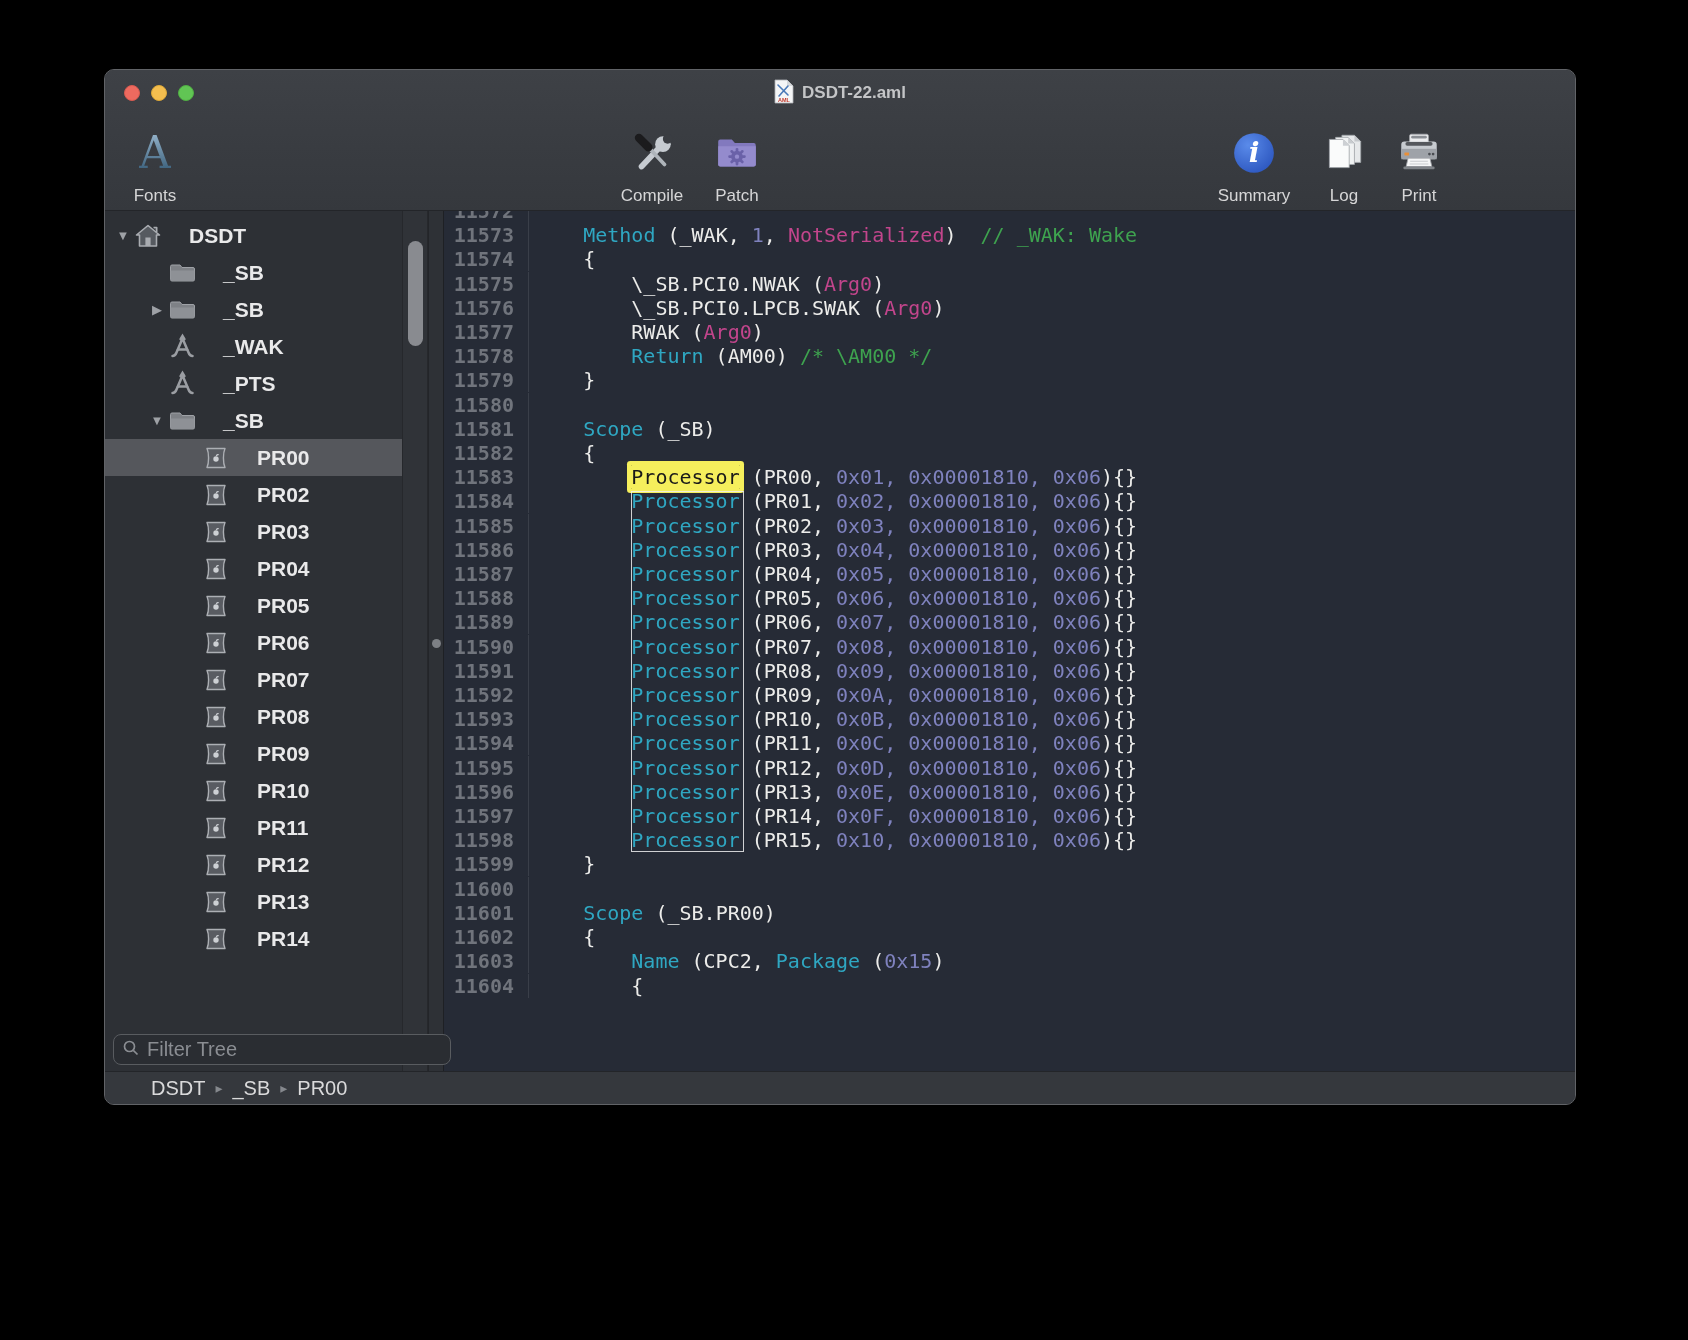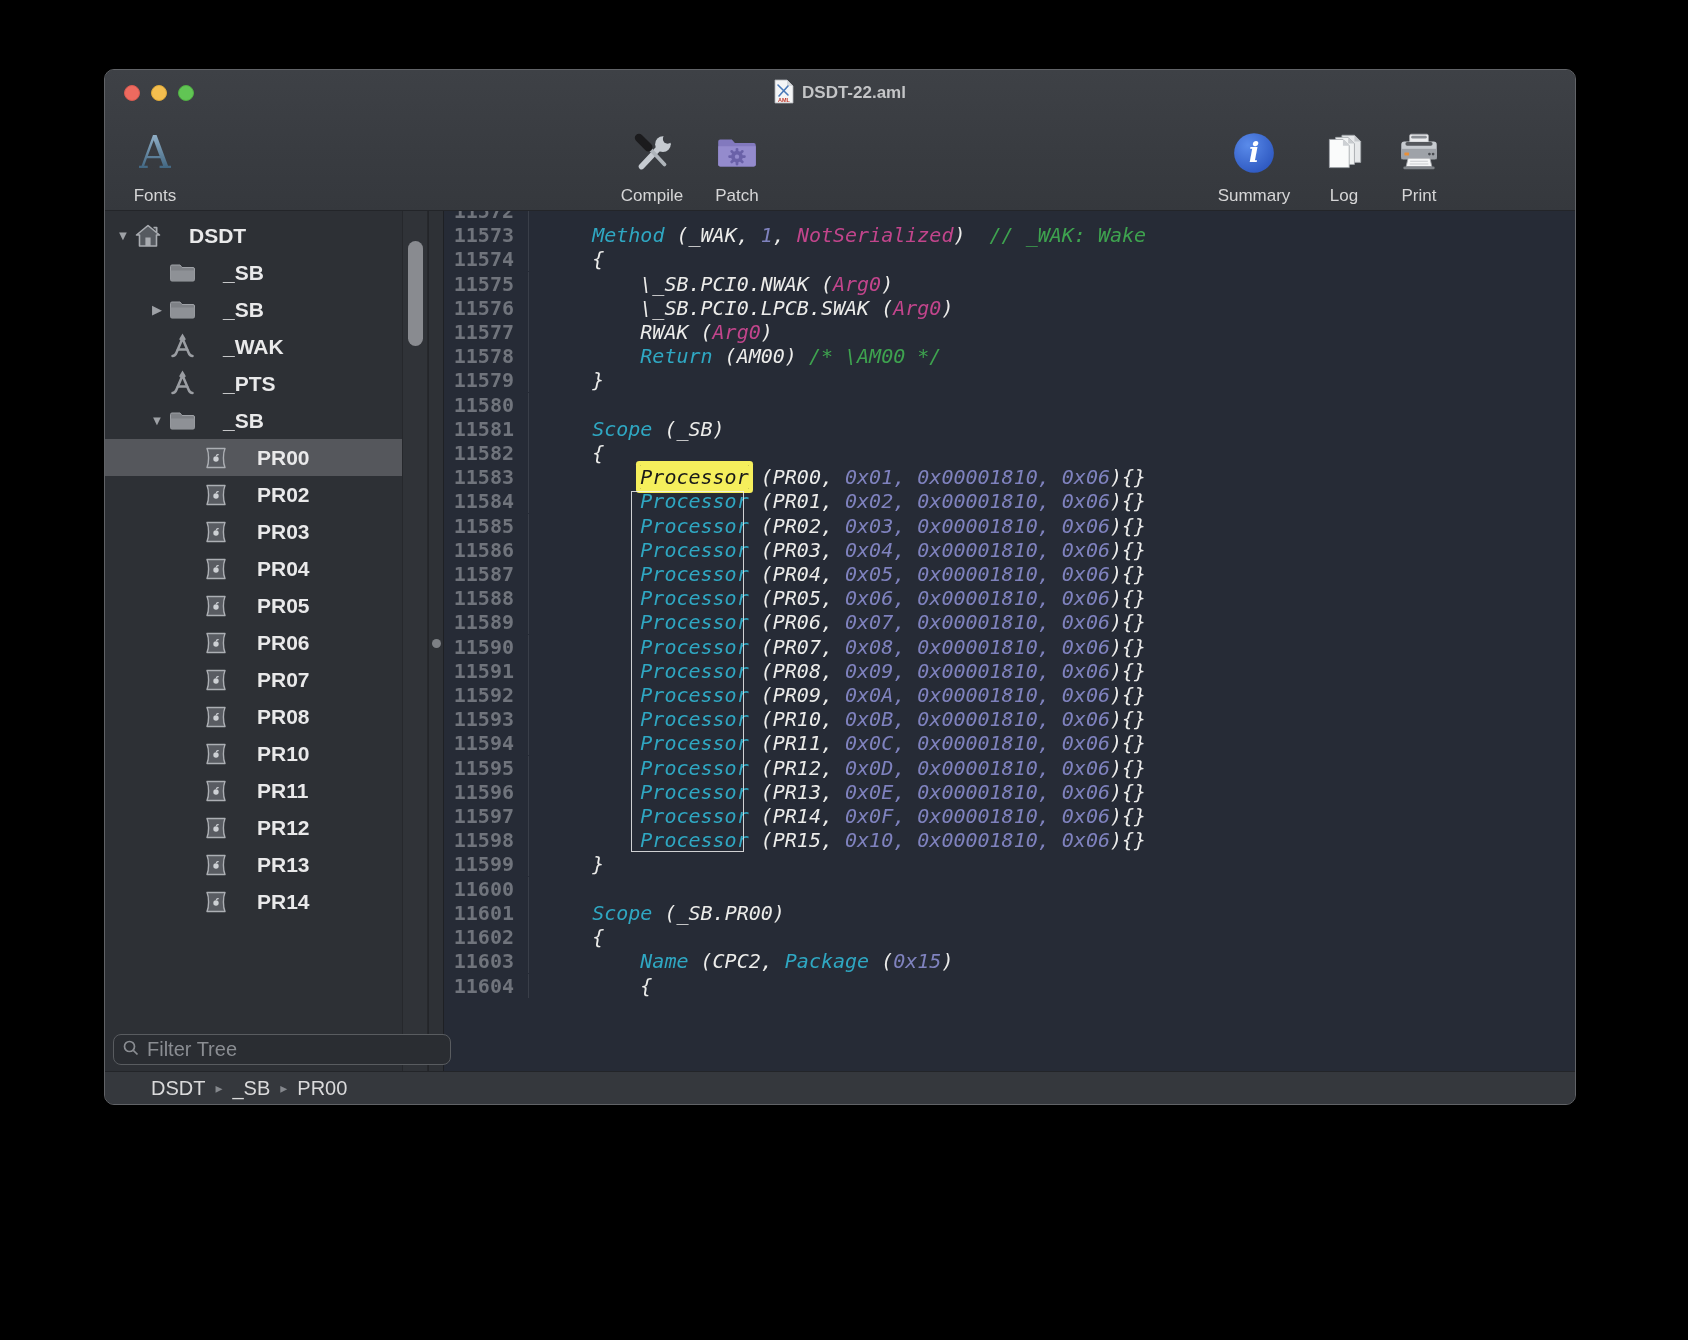--- a/index.html
+++ b/index.html
@@ -81,21 +81,21 @@
     border:1px solid #7C7F84; border-radius:8px; color:#F2F2F2; font-size:19px;
     display:flex; align-items:center; background:transparent; }
   .replace-box { position:absolute; left:897px; top:24px; width:20px; height:20px;
     border-radius:5px; background:linear-gradient(#67696E,#5A5C61); border:1px solid #4A4C50; }
   .replace-label { position:absolute; left:928px; top:22px; font-size:20px; color:#EDEDEE; }
 
   .code-area { position:relative; flex:1; background:#262B36; overflow:hidden; }
   .code-lines { margin-top:-12px; }
   .code-line { white-space:pre; font:20px/24.2px "DejaVu Sans Mono", monospace; }
   .ln { display:inline-block; width:84px; text-align:right; padding-right:14px; color:#70747C;font-weight:bold; }
-  .lc { border-left:1px solid #3A3F49; padding-left:15px;font-style:italic; }
+  .lc { border-left:1px solid #3A3F49; padding-left:6px; }
   .pl { color:#ECECEA; }
   .kw { color:#2FA7C2; }
   .nm { color:#7F82BE; }
   .ar { color:#C2458C; }
   .cm { color:#3EA34F; }
   .hl { color:#191919; background:#F5EF5C; box-shadow:0 0 0 4px #F5EF5C; border-radius:1px; }
   .fb { color:#2FA7C2; }
   .match-outline { position:absolute; left:187px; top:280px; width:113px; height:361px;
     border:1.5px solid rgba(238,238,238,0.85); pointer-events:none; }
 
@@ -363,20 +363,31 @@
           <div class="tree-row lvl2">
             <span class="tri"></span>
             <span class="t-icon">
               <svg width="26" height="26" viewBox="0 0 26 26">
                 <path d="M4 3.5 H22 C19.9 8 19.9 18 22 22.5 H4 C6.1 18 6.1 8 4 3.5 Z" fill="#595C62" stroke="#ACAFB4" stroke-width="1.4" stroke-linejoin="round"></path>
                 <circle cx="13" cy="14" r="2.7" fill="#CDD0D4"></circle>
                 <path d="M13.2 10.8 q1.2 -1.6 2.5 -1" stroke="#CDD0D4" stroke-width="1.2" fill="none"></path>
               </svg>
             </span>
             <span class="t-label">PR08</span>
+          </div>
+          <div class="tree-row lvl2">
+            <span class="tri"></span>
+            <span class="t-icon">
+              <svg width="26" height="26" viewBox="0 0 26 26">
+                <path d="M4 3.5 H22 C19.9 8 19.9 18 22 22.5 H4 C6.1 18 6.1 8 4 3.5 Z" fill="#595C62" stroke="#ACAFB4" stroke-width="1.4" stroke-linejoin="round"></path>
+                <circle cx="13" cy="14" r="2.7" fill="#CDD0D4"></circle>
+                <path d="M13.2 10.8 q1.2 -1.6 2.5 -1" stroke="#CDD0D4" stroke-width="1.2" fill="none"></path>
+              </svg>
+            </span>
+            <span class="t-label">PR09</span>
           </div>
           <div class="tree-row lvl2">
             <span class="tri"></span>
             <span class="t-icon">
               <svg width="26" height="26" viewBox="0 0 26 26">
                 <path d="M4 3.5 H22 C19.9 8 19.9 18 22 22.5 H4 C6.1 18 6.1 8 4 3.5 Z" fill="#595C62" stroke="#ACAFB4" stroke-width="1.4" stroke-linejoin="round"></path>
                 <circle cx="13" cy="14" r="2.7" fill="#CDD0D4"></circle>
                 <path d="M13.2 10.8 q1.2 -1.6 2.5 -1" stroke="#CDD0D4" stroke-width="1.2" fill="none"></path>
               </svg>
             </span>

